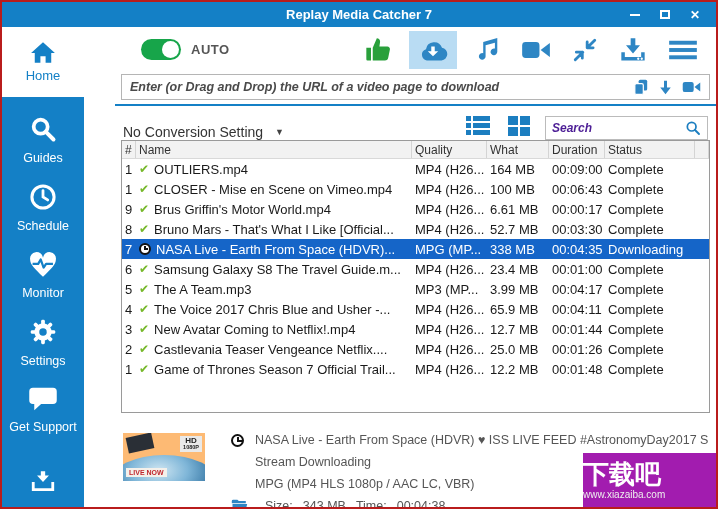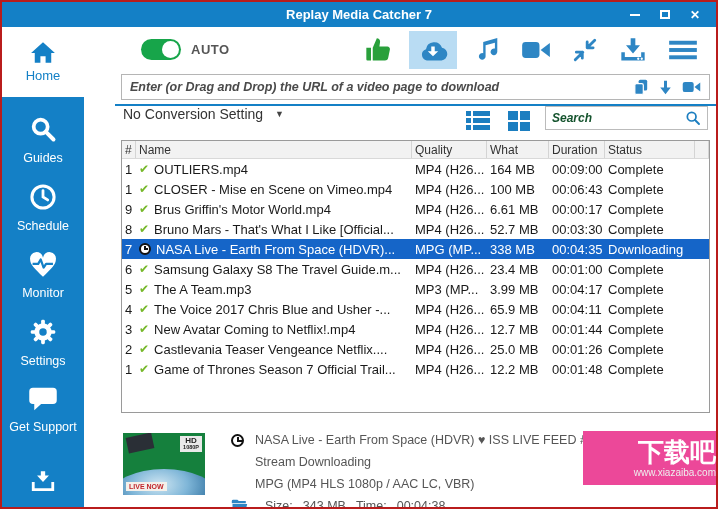--- a/index.html
+++ b/index.html
@@ -41,27 +41,27 @@
 
   
   .url-row { padding:2px 6px 4px 6px; flex:0 0 auto; }
   .url-box { border:1px solid #b5b5b5; height:26px; display:flex; align-items:center; padding:0 8px; }
   .url-ph { font-size:12.5px; font-style:italic; font-weight:bold; color:#4a4a4a; flex:1;
             white-space:nowrap; overflow:hidden; }
   .url-icons { display:flex; align-items:center; gap:9px; }
   .blue-divider { height:2px; background:#1480c6; flex:0 0 auto; }
 
   
-  .controls-row { height:34px; flex:0 0 auto; display:flex; align-items:flex-start; padding:0 8px; }
+  .controls-row { height:34px; flex:0 0 auto; display:flex; align-items:flex-end; padding:0 8px; }
   .conv { display:flex; align-items:center; gap:12px; font-size:14px; color:#333; cursor:pointer; }
   .conv .caret { font-size:9px; color:#444; }
   .view-icons { margin-left:auto; display:flex; align-items:center; gap:8px; }
   .search-box { margin-left:10px; width:163px; height:24px; border:1px solid #bbb; display:flex;
                 align-items:center; padding:0 6px; }
-  .search-ph { flex:1; font-size:12px; font-style:italic; font-weight:bold; color:#14532d; }
+  .search-ph { flex:1; font-size:12px; font-style:italic; font-weight:bold; color:#4c1d95; }
 
   
   .tablewrap { margin:0 6px; border:1px solid #9a9a9a; height:273px; flex:0 0 auto;
                display:flex; flex-direction:column; overflow:hidden; }
   .trow, .thead { display:grid; grid-template-columns:14px 276px 75px 62px 56px 1fr 14px; align-items:center; }
   .thead { height:18px; background:#f2f2f2; border-bottom:1px solid #d9d9d9; font-size:12px; color:#333; }
   .thead > div { padding:0 3px; border-right:1px solid #d4d4d4; height:100%; display:flex; align-items:center;
                  overflow:hidden; white-space:nowrap; }
   .trow { height:20px; font-size:13px; color:#1a1a1a; cursor:pointer; }
   .trow > div { padding:0 3px; overflow:hidden; white-space:nowrap; }
@@ -70,39 +70,39 @@
   .rowclock { display:none; width:12px; height:12px; border:2px solid #111; border-radius:50%;
               background:#fff; position:relative; flex:0 0 auto; }
   .rowclock::before { content:''; position:absolute; left:3px; top:1px; width:2px; height:4px; background:#111; }
   .rowclock::after  { content:''; position:absolute; left:3px; top:3px; width:4px; height:2px; background:#111; }
   .trow.downloading .rowclock { display:inline-block; }
   .trow.selected { background:#1565c8; color:#fff; }
   .table-filler { flex:1; }
 
   
   .details { flex:1; position:relative; display:flex; padding:20px 8px 0 8px; min-height:0; }
-  .thumb { width:82px; height:62px; background:#15803d; position:relative; overflow:hidden; flex:0 0 auto; }
+  .thumb { width:82px; height:48px; background:#fdba74; position:relative; overflow:hidden; flex:0 0 auto; }
   .thumb .earth { position:absolute; left:-12px; right:-12px; bottom:-26px; height:52px; border-radius:50%;
                   background:radial-gradient(ellipse at 45% 30%, #cfe6f2 0%, #7fb6d8 35%, #2e6f9e 70%, #123a5c 100%); }
   .thumb .station { position:absolute; left:4px; top:2px; width:26px; height:16px; background:#2a2f36; transform:rotate(-12deg); }
   .badge-hd { position:absolute; right:3px; top:3px; background:#e9e9e9; color:#222; font-size:8px; font-weight:bold;
               line-height:1.05; padding:1px 3px; text-align:center; }
   .badge-hd .sub { font-size:5.5px; display:block; }
   .badge-live { position:absolute; left:3px; bottom:4px; background:#f4f0ea; color:#c0262c; font-size:7px;
                 font-weight:bold; padding:1px 3px; }
   .dtext { margin-left:26px; display:flex; flex-direction:column; gap:8px; font-size:12.5px; color:#555; min-width:0; }
   .dline { display:flex; align-items:center; min-width:0; }
   .dline .icon-slot { width:24px; flex:0 0 auto; display:flex; align-items:center; }
   .dline .txt { white-space:nowrap; overflow:hidden; }
   .dclock { width:13px; height:13px; border:2.5px solid #111; border-radius:50%; background:#fff; position:relative; }
   .dclock::before { content:''; position:absolute; left:4px; top:1px; width:2px; height:5px; background:#111; }
   .dclock::after  { content:''; position:absolute; left:4px; top:4px; width:5px; height:2px; background:#111; }
   .sizeline span { margin-right:10px; }
-  .watermark { position:absolute; right:0; bottom:22px; width:133px; height:54px; background:#ec4899; color:#fff;
-               display:flex; flex-direction:column; align-items:flex-end; justify-content:center; }
+  .watermark { position:absolute; right:0; bottom:0; width:133px; height:54px; background:#a21caf; color:#fff;
+               display:flex; flex-direction:column; align-items:flex-start; justify-content:center; }
   .wm-text { font-size:26px; font-weight:bold; line-height:1; }
   .wm-url { font-size:10px; color:#eee; margin-top:2px; }
 
   svg { display:block; }
 </style>
 </head>
 <body>
 
 <div class="window">
 

